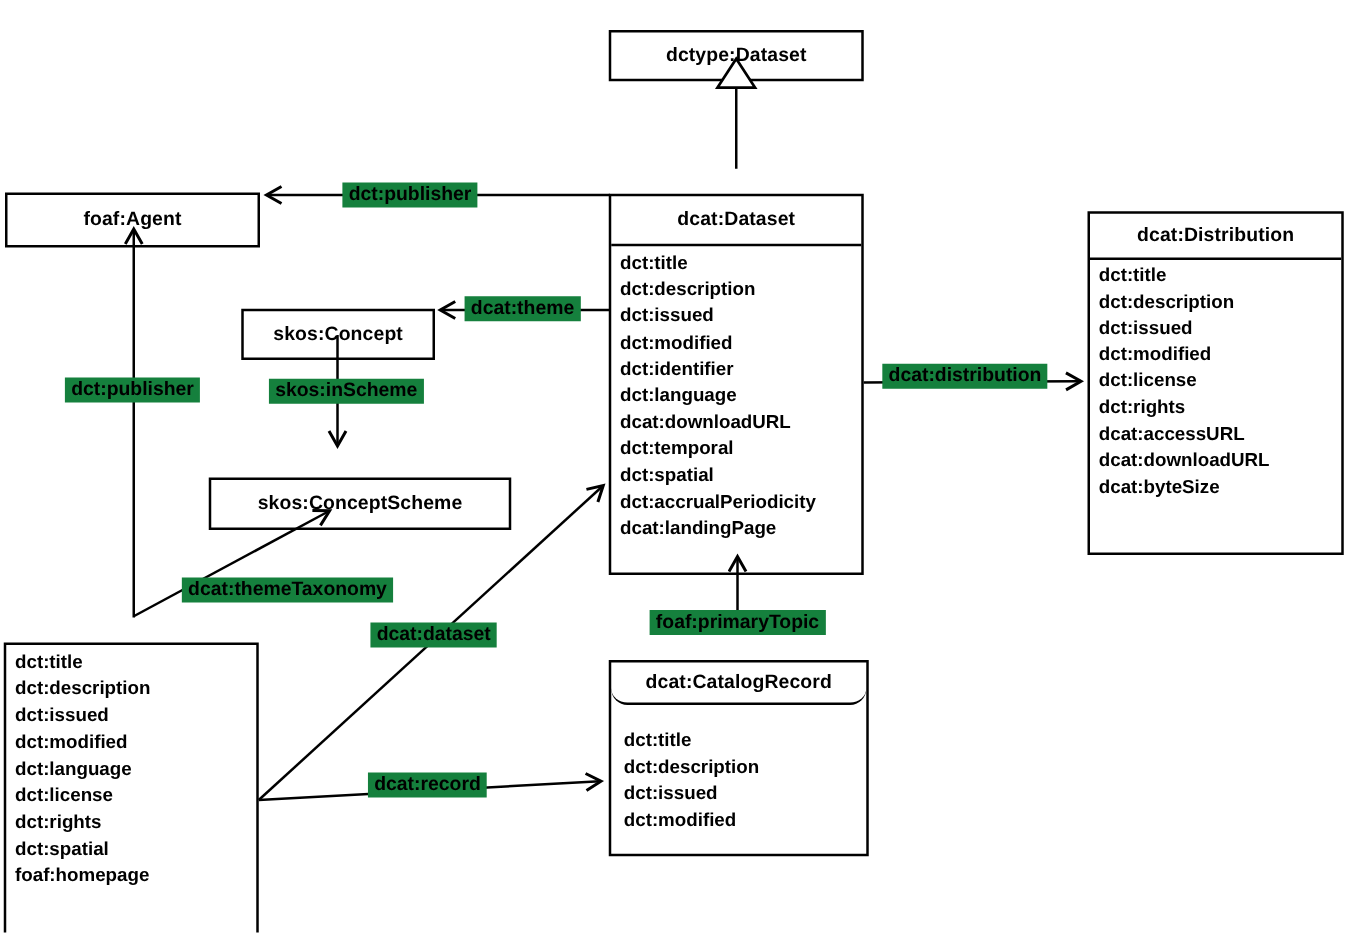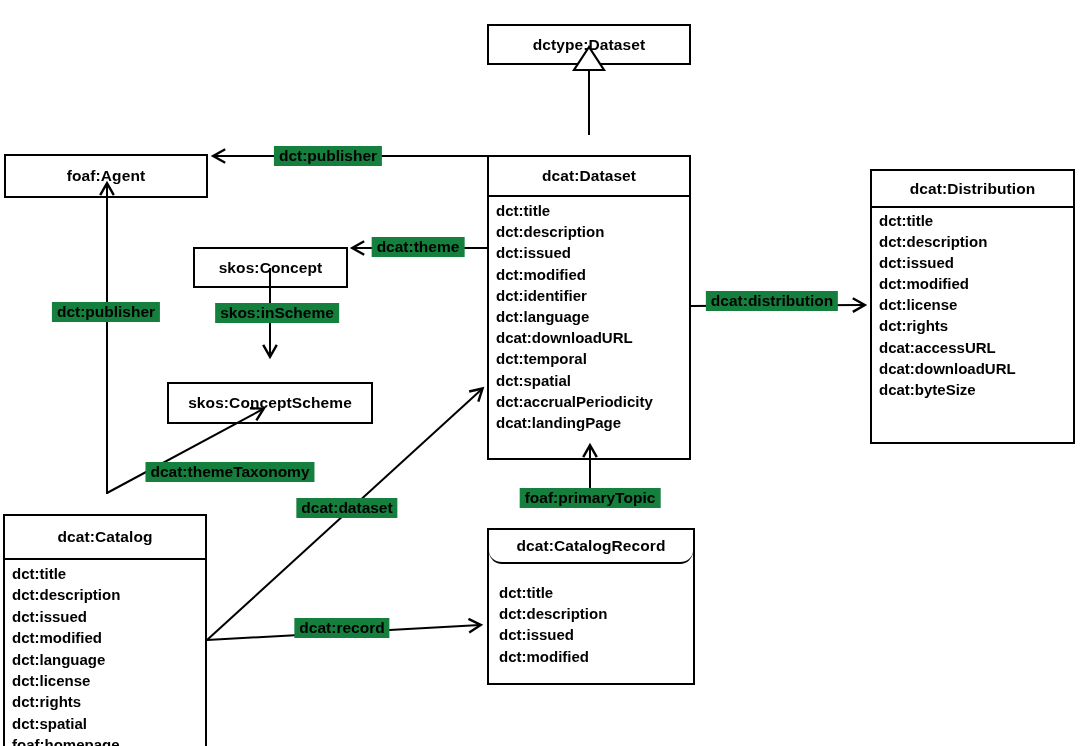--- a/index.html
+++ b/index.html
@@ -104,21 +104,21 @@
   </div>
 
   <div class="uml-box" style="left:4px; top:134px; width:204px; height:44px;">
     <div class="uml-title" style="height:100%;">foaf:Agent</div>
   </div>
 
   <div class="uml-box" style="left:193px; top:227px; width:155px; height:41px;">
     <div class="uml-title" style="height:100%;">skos:Concept</div>
   </div>
 
-  <div class="uml-box" style="left:167px; top:362px; width:206px; height:42px;">
+  <div class="uml-box" style="left:167px; top:362px; width:242px; height:42px;">
     <div class="uml-title" style="height:100%;">skos:ConceptScheme</div>
   </div>
 
   <div class="uml-box" style="left:487px; top:135px; width:204px; height:305px;">
     <div class="uml-title with-divider" style="height:40px;">dcat:Dataset</div>
     <div class="uml-props">
         <div class="prop-row">dct:title</div>
         <div class="prop-row">dct:description</div>
         <div class="prop-row">dct:issued</div>
         <div class="prop-row">dct:modified</div>
@@ -126,21 +126,20 @@
         <div class="prop-row">dct:language</div>
         <div class="prop-row">dcat:downloadURL</div>
         <div class="prop-row">dct:temporal</div>
         <div class="prop-row">dct:spatial</div>
         <div class="prop-row">dct:accrualPeriodicity</div>
         <div class="prop-row">dcat:landingPage</div>
       </div>
   </div>
 
   <div class="uml-box" style="left:3px; top:494px; width:204px; height:246px;">
-    <div class="uml-title with-divider" style="height:44px;">dcat:Catalog</div>
     <div class="uml-props" style="line-height:21.4px;">
         <div class="prop-row">dct:title</div>
         <div class="prop-row">dct:description</div>
         <div class="prop-row">dct:issued</div>
         <div class="prop-row">dct:modified</div>
         <div class="prop-row">dct:language</div>
         <div class="prop-row">dct:license</div>
         <div class="prop-row">dct:rights</div>
         <div class="prop-row">dct:spatial</div>
         <div class="prop-row">foaf:homepage</div>

